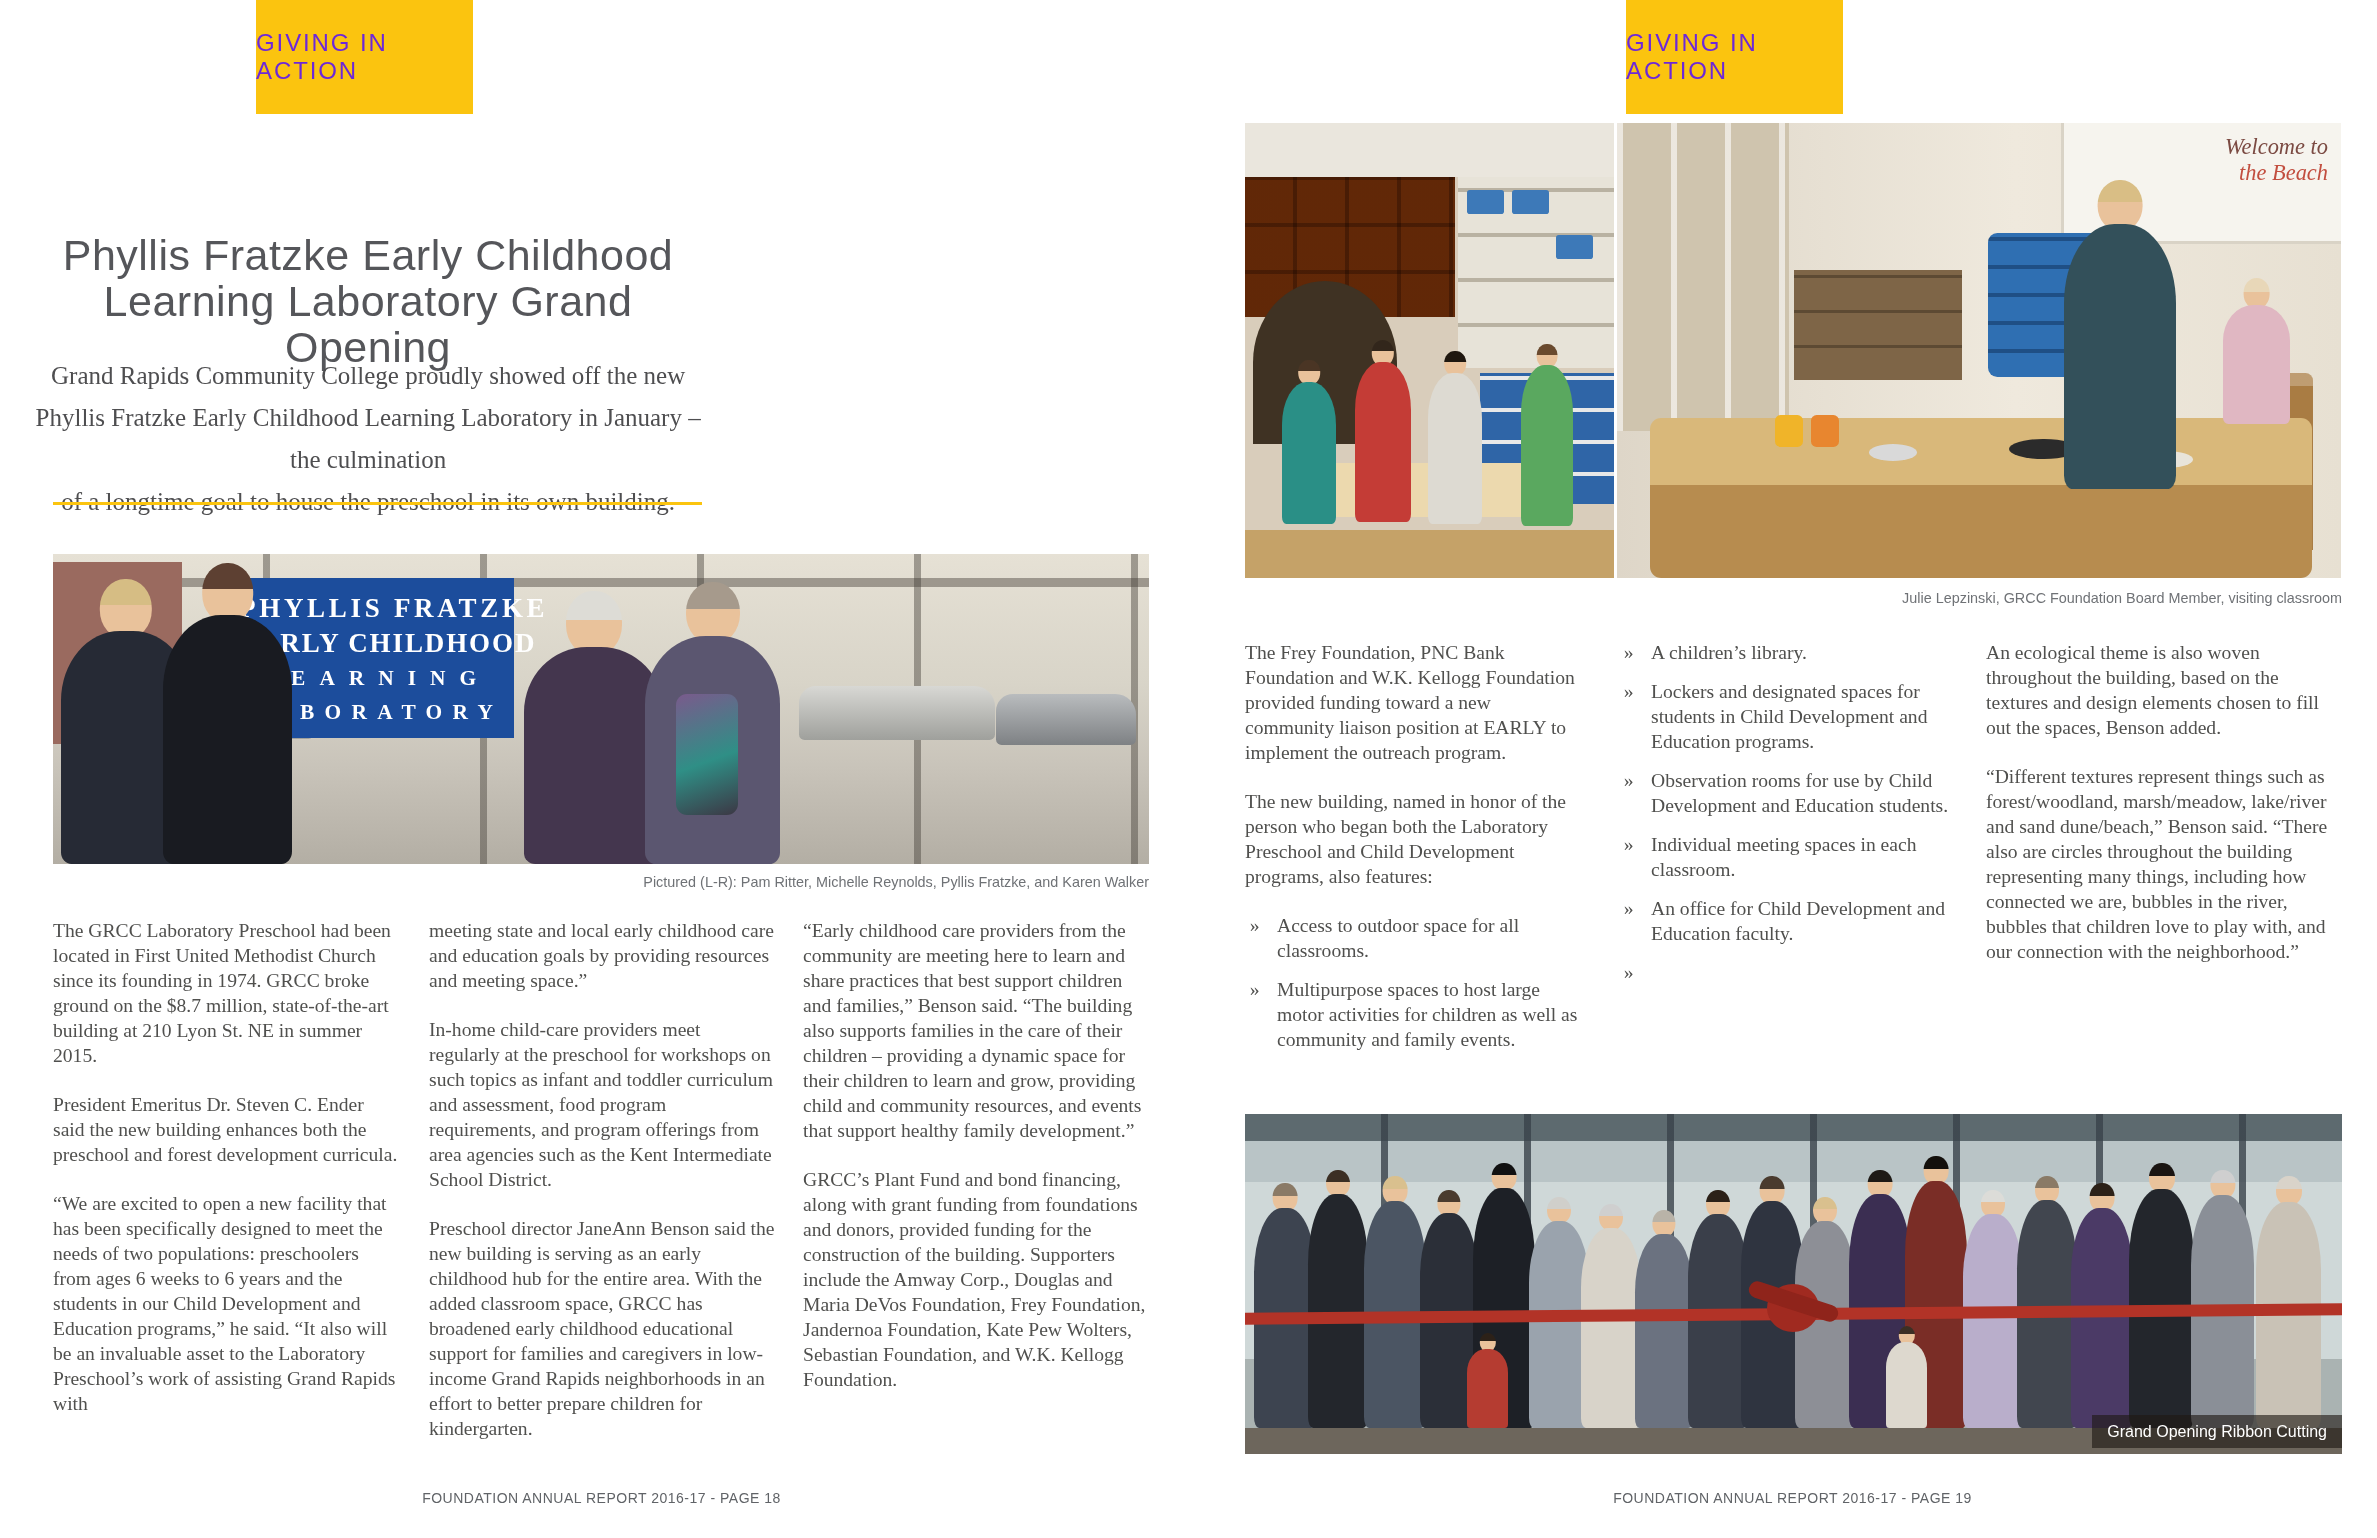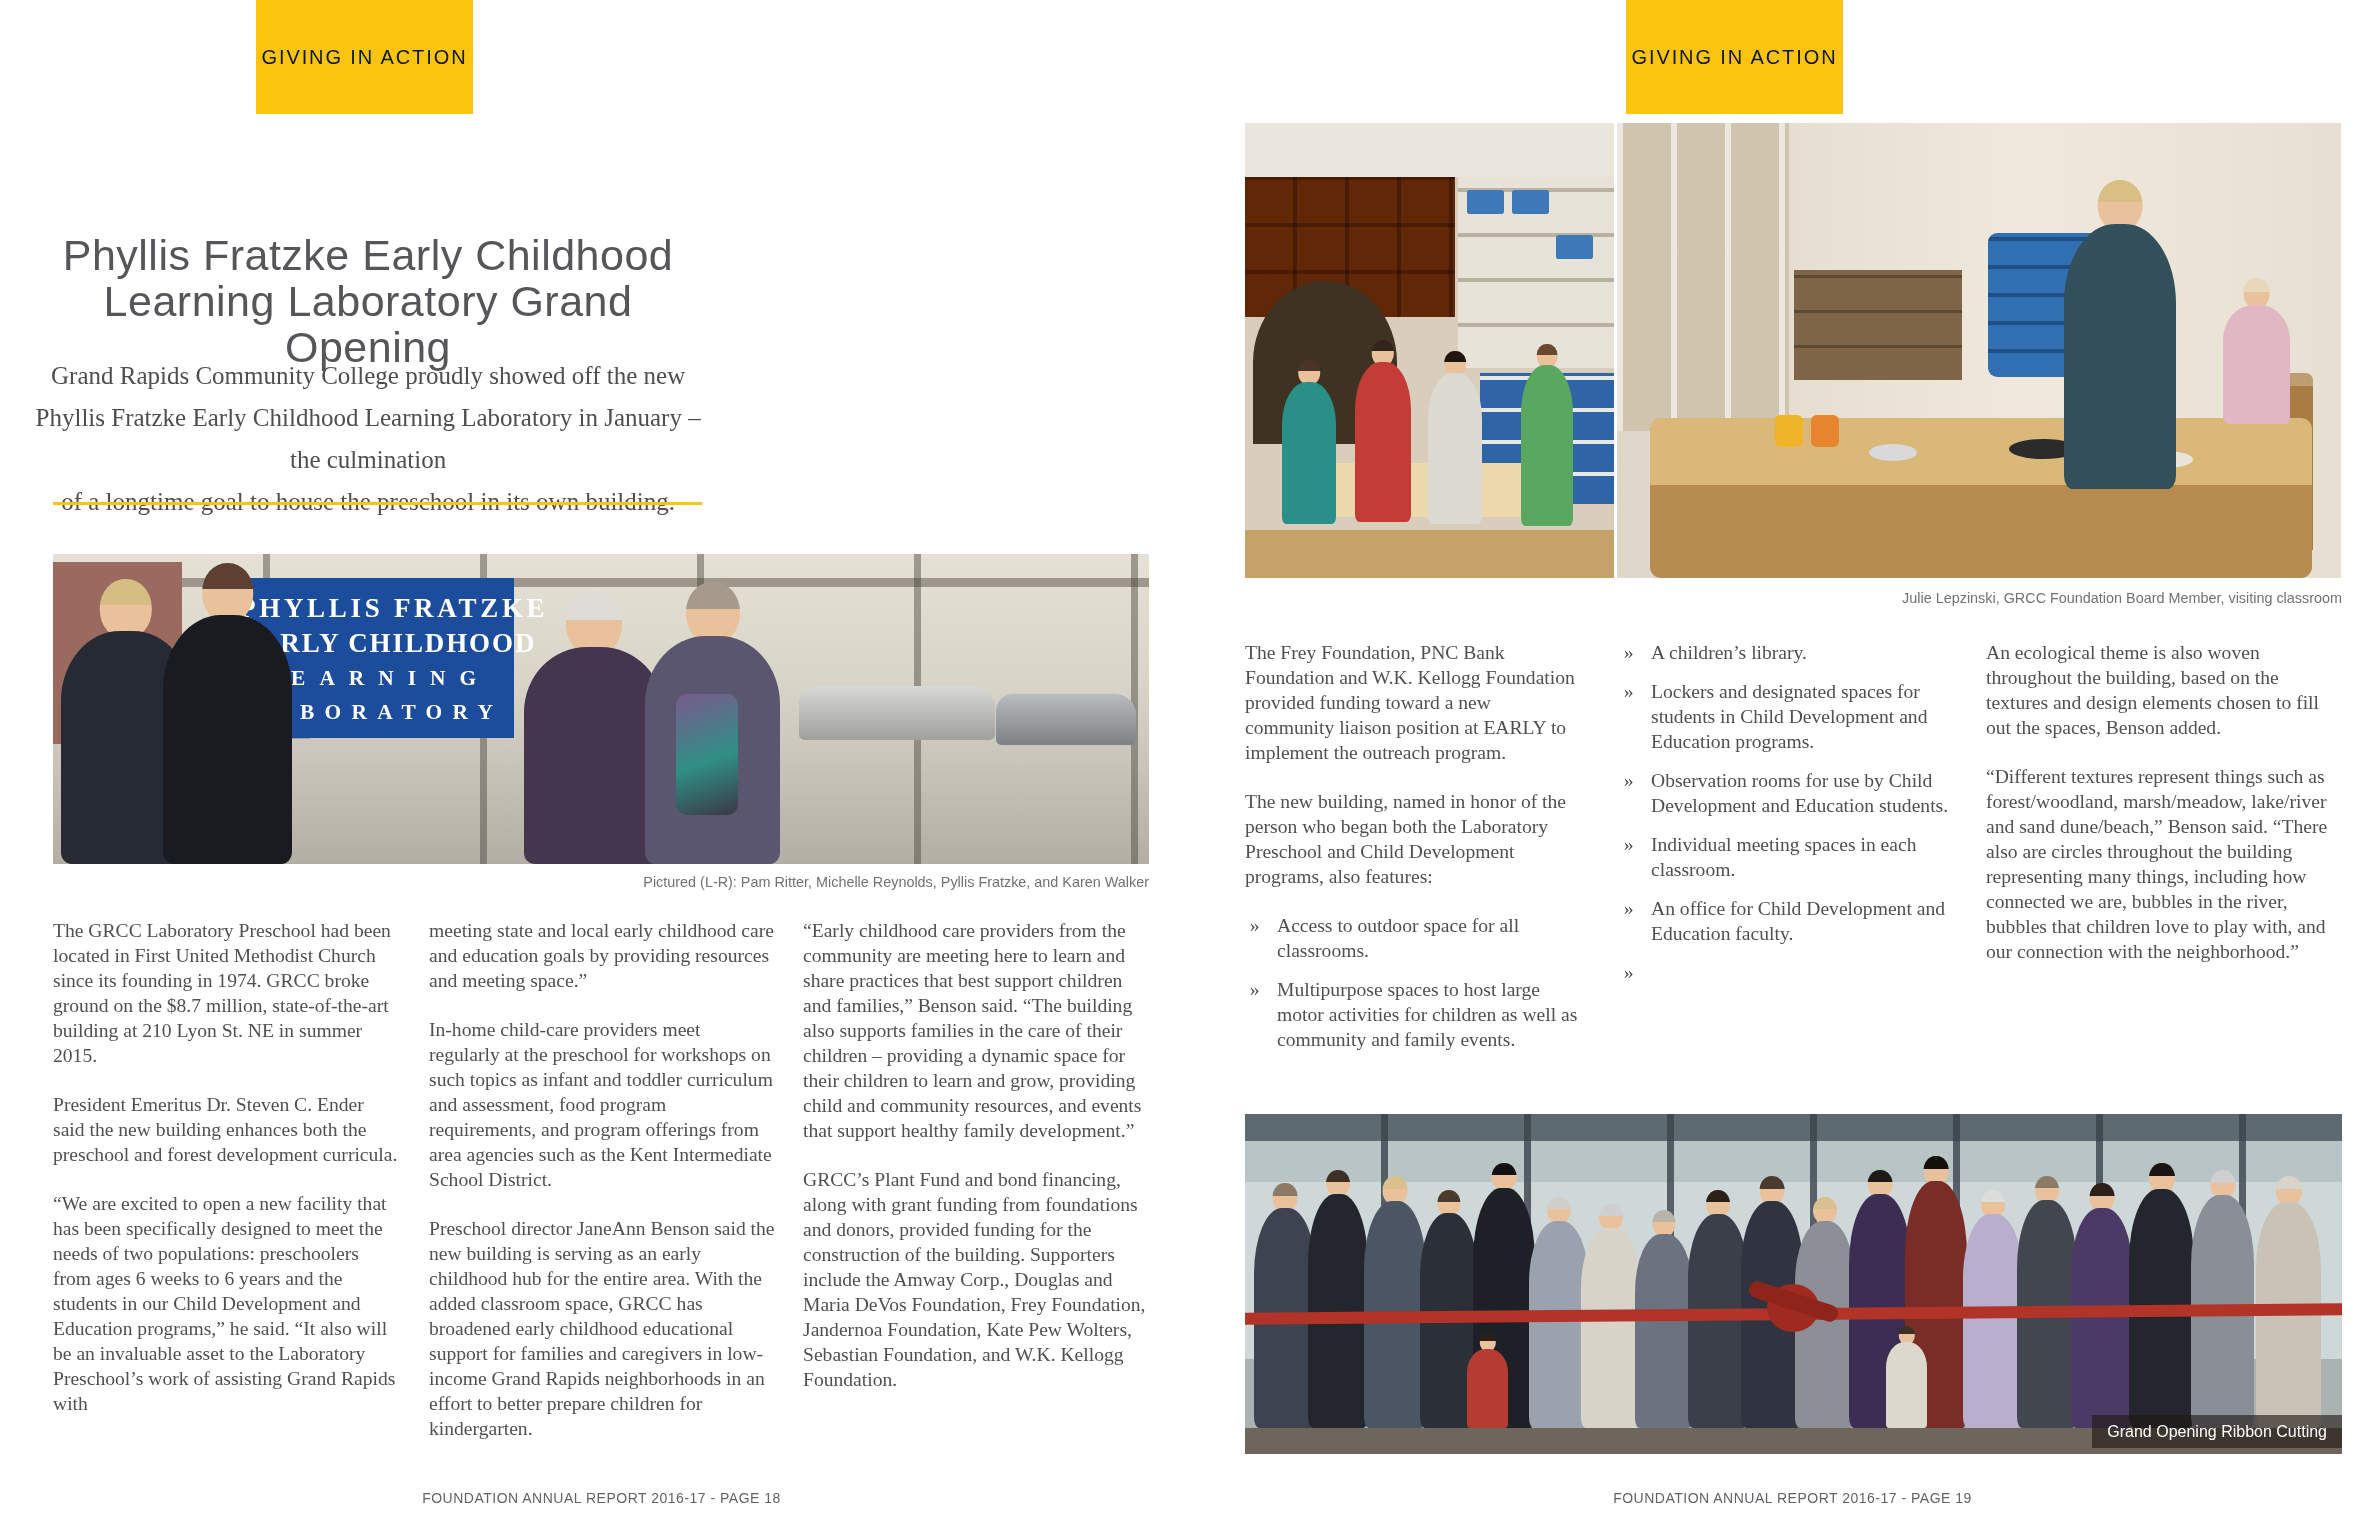--- a/index.html
+++ b/index.html
@@ -2,21 +2,21 @@
 <html style="font-size:15px"><head>
 <meta charset="utf-8">
 <style>
   html,body{margin:0;padding:0;background:#ffffff;}
   body{width:2377px;height:1538px;overflow:hidden;font-family:"Liberation Sans",sans-serif;}
   .spread{position:relative;width:2377px;height:1538px;background:#fff;}
 
   
   .banner{position:absolute;top:0;height:114px;width:217px;background:#FBC40F;
           display:flex;align-items:center;justify-content:center;}
-  .banner span{font-size:20px;letter-spacing:1.9px;color:#0f172a;}
+  .banner span{font-size:24px;letter-spacing:1.9px;color:#6d28d9;}
   .caption{position:absolute;font-size:14.4px;color:#6f7276;text-align:right;}
   .footer{position:absolute;top:1490px;width:653px;text-align:center;font-size:14px;
           letter-spacing:0.5px;color:#606367;}
   .col{position:absolute;font-family:"Liberation Serif",serif;font-size:19.6px;
        line-height:25px;color:#50504e;}
   .col p{margin:0 0 24px 0;}
   .bullet{position:relative;padding-left:32px;margin-bottom:14px;}
   .bullet .bmark{position:absolute;left:4.7px;top:0;}
 
   
@@ -216,20 +216,24 @@
       <span class="figure" style="--x:37px;--w:54px;--h:36%;--b:54px;--coat:#2a8f86;--hair:#4a3524;"></span>
       <span class="figure" style="--x:110px;--w:56px;--h:40%;--b:56px;--coat:#c43c36;--hair:#32261b;"></span>
       <span class="figure" style="--x:183px;--w:54px;--h:38%;--b:54px;--coat:#dddad2;--hair:#1f170f;"></span>
       <span class="figure" style="--x:276px;--w:52px;--h:40%;--b:52px;--coat:#5aa85f;--hair:#6a4a2e;"></span>
       <div class="table"></div>
     </div>
 
     <div class="photo" id="ph-cls2">
       <div class="bg"></div>
       <div class="winwall"></div>
+      <div class="whiteboard">
+        <span class="wb1">Welcome to</span>
+        <span class="wb2">the Beach</span>
+      </div>
       <div class="shelfb"></div>
       <div class="chairs"></div>
       <span class="figure" style="--x:447px;--w:112px;--h:68%;--b:89px;--coat:#33505a;--hair:#d9be85;"></span>
       <span class="figure" style="--x:606px;--w:67px;--h:32%;--b:154px;--coat:#e0b7c2;--hair:#e8d7b8;"></span>
       <div class="highchair"></div>
       <div class="table"></div>
       <div class="item pan"></div>
       <div class="item cup1"></div>
       <div class="item cup2"></div>
       <div class="item bowl1"></div>

